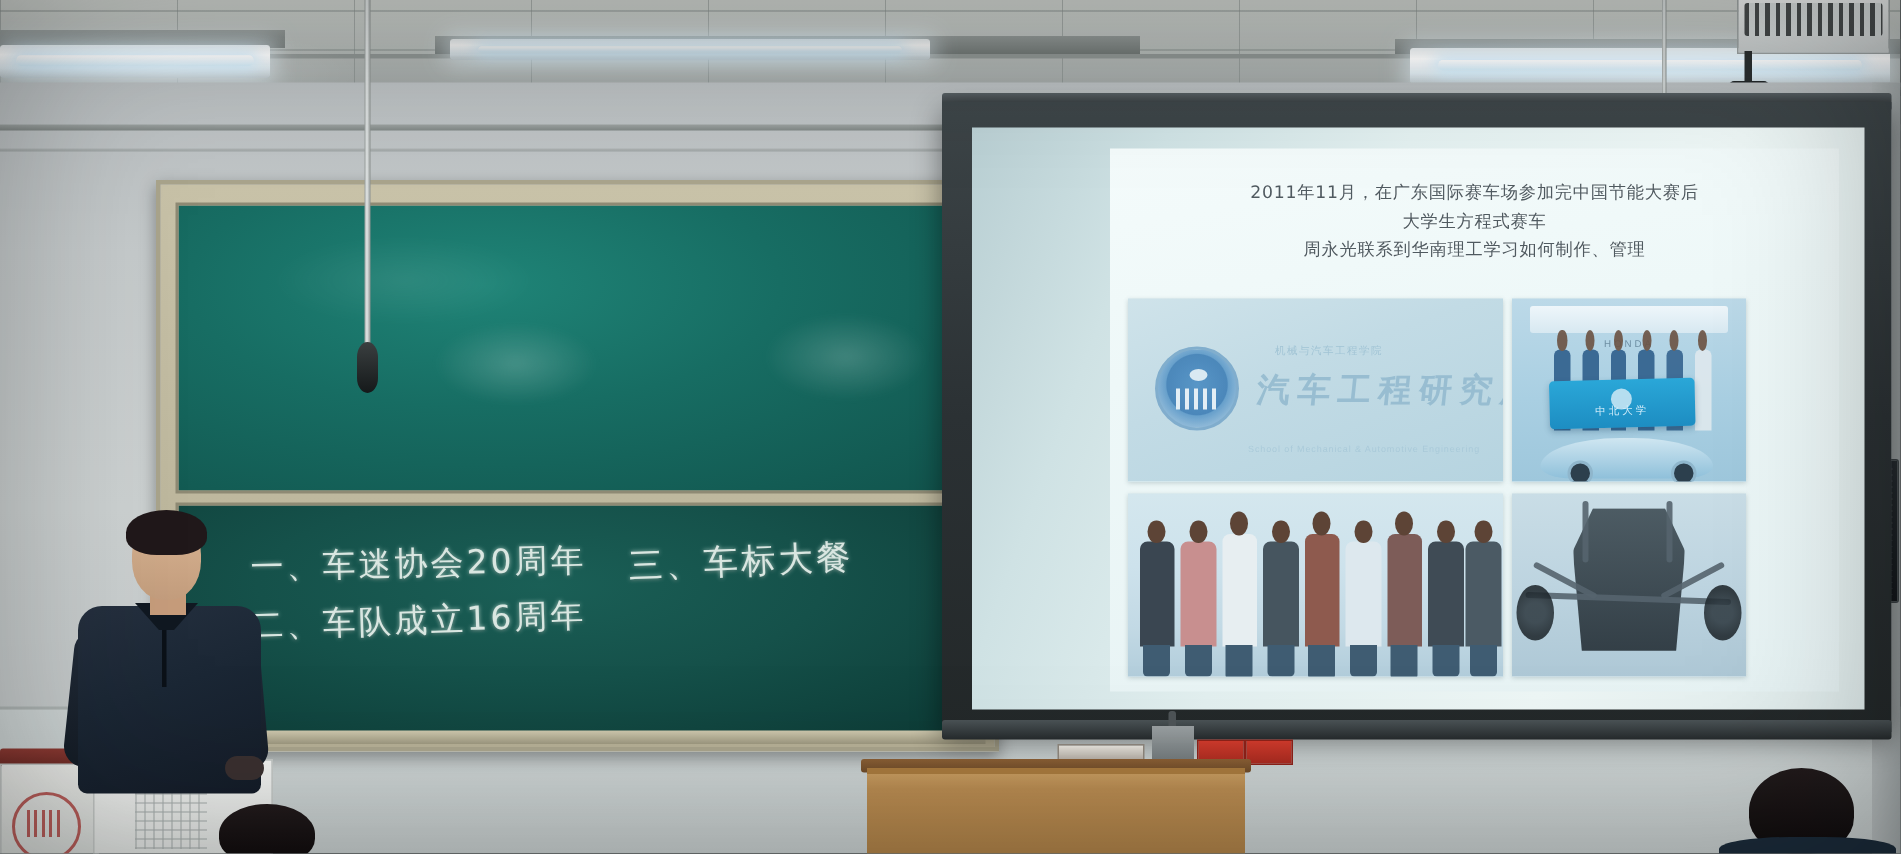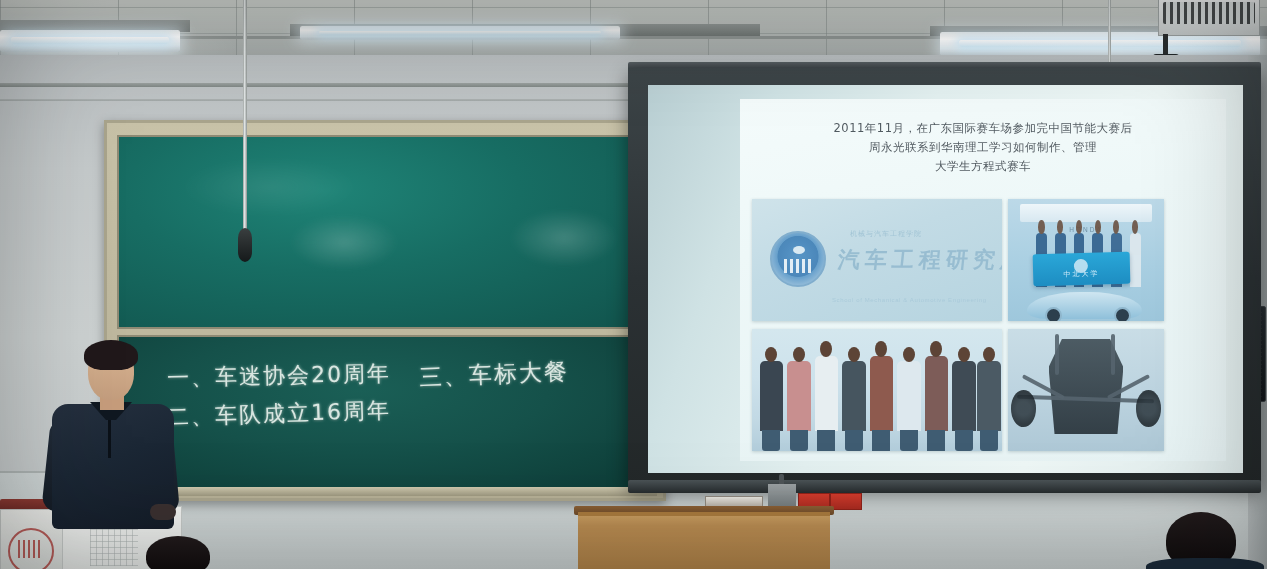--- a/index.html
+++ b/index.html
@@ -320,22 +320,22 @@
   <div class="mic-head2"></div>
 
   <div class="screen-roller"></div>
   <div class="screen-outer">
     <div class="screen-inner">
 
       <div class="slide">
 
         <div class="slide-title">
           <div>2011年11月，在广东国际赛车场参加完中国节能大赛后</div>
+          <div>大学生方程式赛车</div>
           <div>周永光联系到华南理工学习如何制作、管理</div>
-          <div>大学生方程式赛车</div>
         </div>
 
         <div class="photo ph-sign" style="left:12px;top:100px;width:250px;height:122px;">
           <div class="sign-emblem">
             <div class="sign-emblem-dot"></div>
           </div>
           <div class="sign-smalltext" style="left:98px;top:30px;">机械与汽车工程学院</div>
           <div class="sign-callig" style="left:86px;top:46px;">汽车工程研究所</div>
           <div class="sign-eng" style="left:80px;top:98px;">School of Mechanical &amp; Automotive Engineering</div>
         </div>

